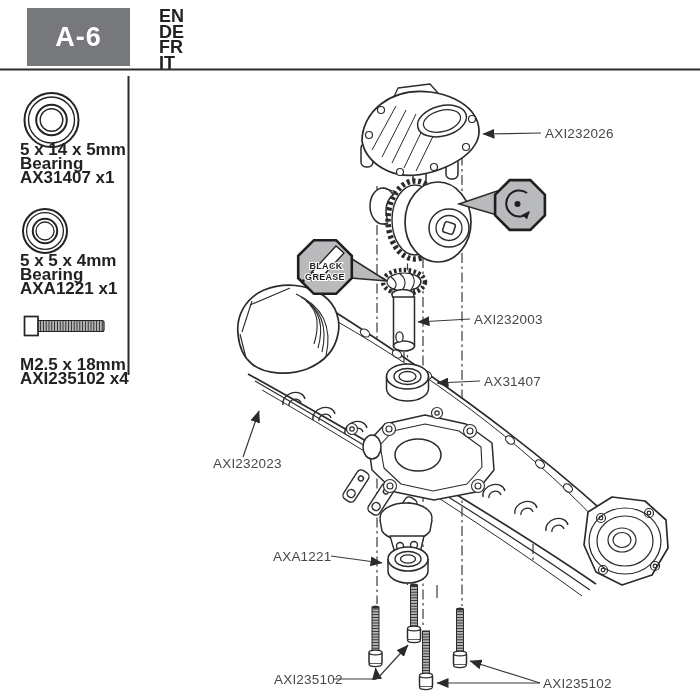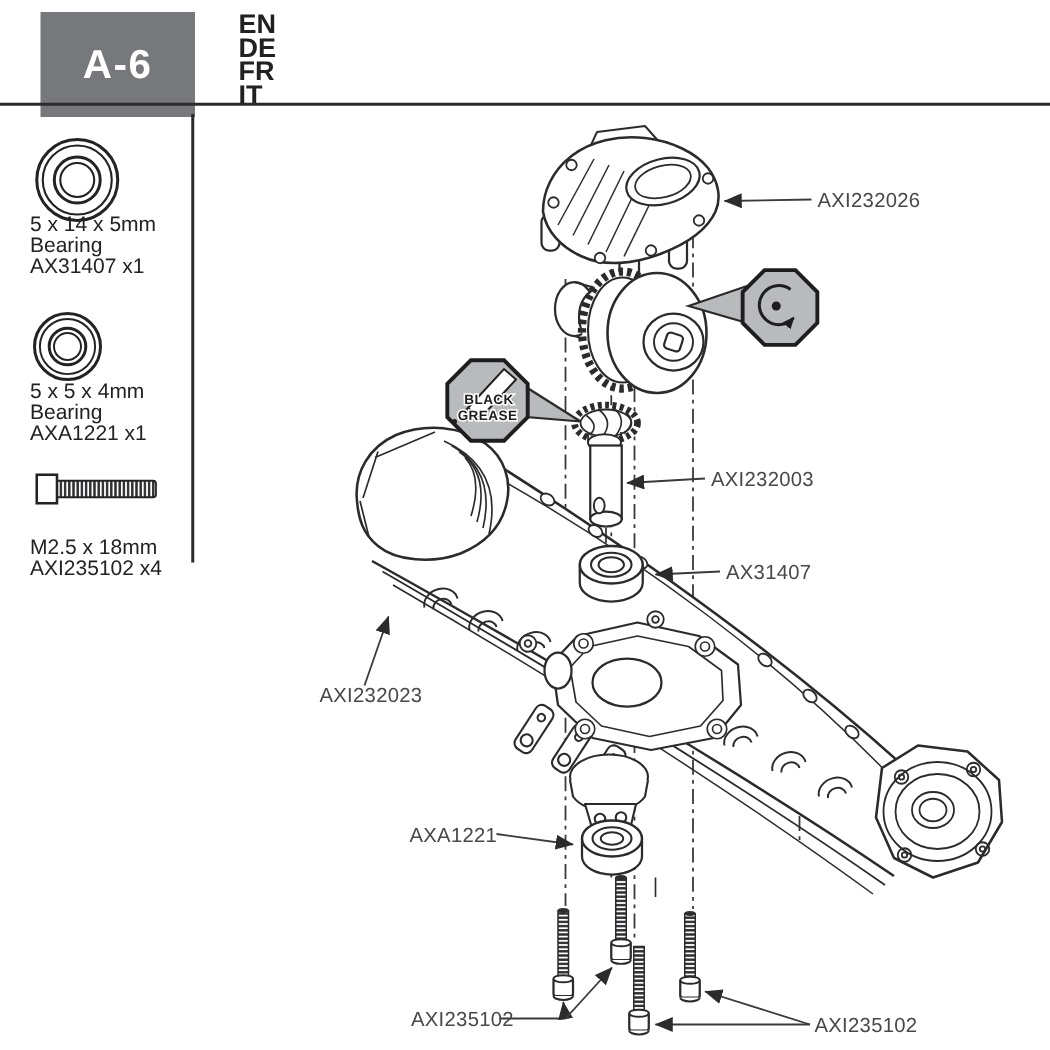--- a/index.html
+++ b/index.html
@@ -1,24 +1,24 @@
 <!DOCTYPE html>
 <html><head>
 <meta charset="utf-8">
 <style>
   html,body{margin:0;padding:0;background:#fff;}
   body{width:700px;height:700px;position:relative;font-family:"Liberation Sans",sans-serif;overflow:hidden;}
-  .step-box{position:absolute;left:27px;top:8px;width:103px;height:70px;background:#77787b;
+  .step-box{position:absolute;left:27px;top:8px;width:103px;height:58px;background:#77787b;
     display:flex;align-items:center;justify-content:center;}
   .step-box span{color:#ffffff;font-weight:bold;font-size:27px;letter-spacing:1px;}
   .langs{position:absolute;left:159px;top:9px;}
   .lang-row{display:flex;line-height:15.6px;font-size:18px;}
   .lang-code{font-weight:bold;color:#212123;width:26px;flex:0 0 26px;}
   .lang-text{color:#3f4043;}
-  .part-text{position:absolute;left:20px;color:#222224;font-weight:normal;font-size:14px;line-height:13.8px;}
+  .part-text{position:absolute;left:20px;color:#222224;font-weight:bold;font-size:17px;line-height:13.8px;}
   #art{position:absolute;left:0;top:0;}
   text.callout{font-size:13.5px;fill:#46484c;letter-spacing:.2px;}
   text.badge-txt{font-size:9px;font-weight:bold;fill:#1e1e20;stroke:#ffffff;stroke-width:2px;paint-order:stroke;
     text-anchor:middle;letter-spacing:.3px;}
 </style>
 </head>
 <body>
 
 <div class="step-box">
   <span>A-6</span>

